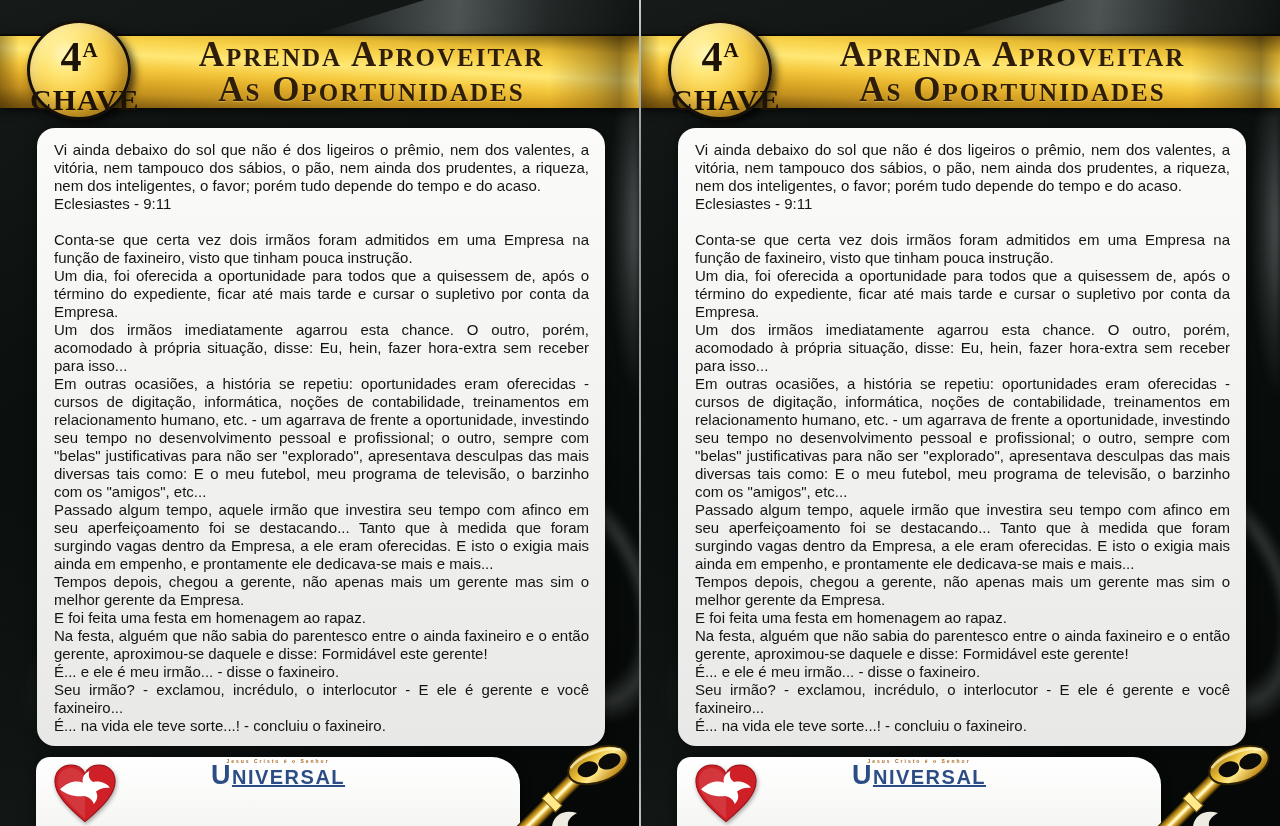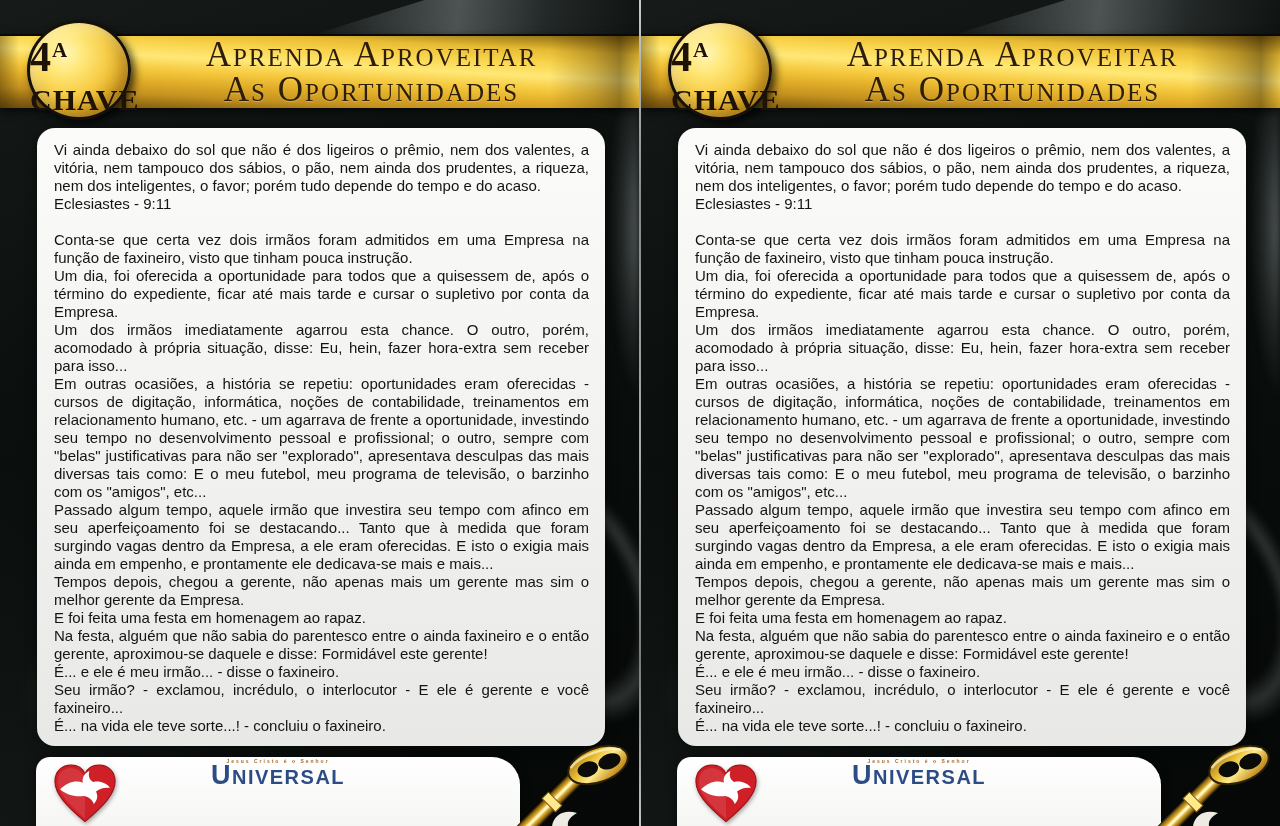--- a/index.html
+++ b/index.html
@@ -57,35 +57,35 @@
     box-shadow: 0 4px 9px rgba(0,0,0,0.65);
   }
   
   .badge {
     position: absolute; top: 20px; left: 27px;
     width: 104px; height: 100px;
     border-radius: 50%;
     background: radial-gradient(circle at 35% 32%, #fff7bb 0%, #ffe779 22%, #f7cf4a 45%, #e4b12d 65%, #c3921f 83%, #9e7314 100%);
     border: 3px solid #15100a;
     box-shadow: 4px 4px 9px rgba(0,0,0,0.7), inset -5px -7px 14px rgba(120,80,10,0.45), inset 5px 7px 12px rgba(255,246,190,0.6);
-    text-align: left;
+    text-align: center;
     font-family: "Liberation Serif", serif;
     color: #1d1206;
   }
   .badge-number { margin-top: 7px; line-height: 40px; font-weight: 700; }
   .badge-number .num { font-size: 42px; letter-spacing: 1px; }
   .badge-number .ord { font-size: 21px; vertical-align: 14px; font-weight: 700; }
   .badge-word { font-size: 30px; line-height: 28px; letter-spacing: 1px; font-weight: 600; }
   
   .title {
     position: absolute; top: 37px; left: 132px; right: 28px;
     text-align: center;
     font-family: "Liberation Serif", serif;
     font-variant: small-caps;
-    font-weight: 400;
+    font-weight: 700;
     font-size: 35px; line-height: 35px;
     letter-spacing: 2px;
     color: #2e1d08;
     text-shadow: 0 1px 1px rgba(255,235,150,0.35);
   }
   
   .text-card {
     position: absolute; left: 37px; top: 128px;
     width: 568px; height: 618px;
     background: linear-gradient(180deg, #fbfbf9 0%, #f1f1ef 55%, #e8e8e6 100%);
@@ -112,21 +112,21 @@
   .logo-tagline {
     font-size: 5px; letter-spacing: 2px; line-height: 6px;
     color: #a86a28; font-weight: 700;
   }
   .logo-text {
     font-weight: 700; color: #2c4c85;
     letter-spacing: 1.5px; line-height: 22px;
     font-family: "Liberation Sans", sans-serif;
   }
   .logo-text .logo-first { font-size: 27px; }
-  .logo-text .logo-rest { font-size: 20px; }
+  .logo-text .logo-rest { font-size: 20px; text-decoration: underline; }
   .heart {
     position: absolute; left: 40px; top: 760px;
     width: 90px; height: 66px;
     filter: drop-shadow(1px 2px 2px rgba(0,0,0,0.35));
   }
   .key { position: absolute; right: 0; bottom: 0; width: 145px; height: 82px; }
 </style>
 </head>
 <body>
 

